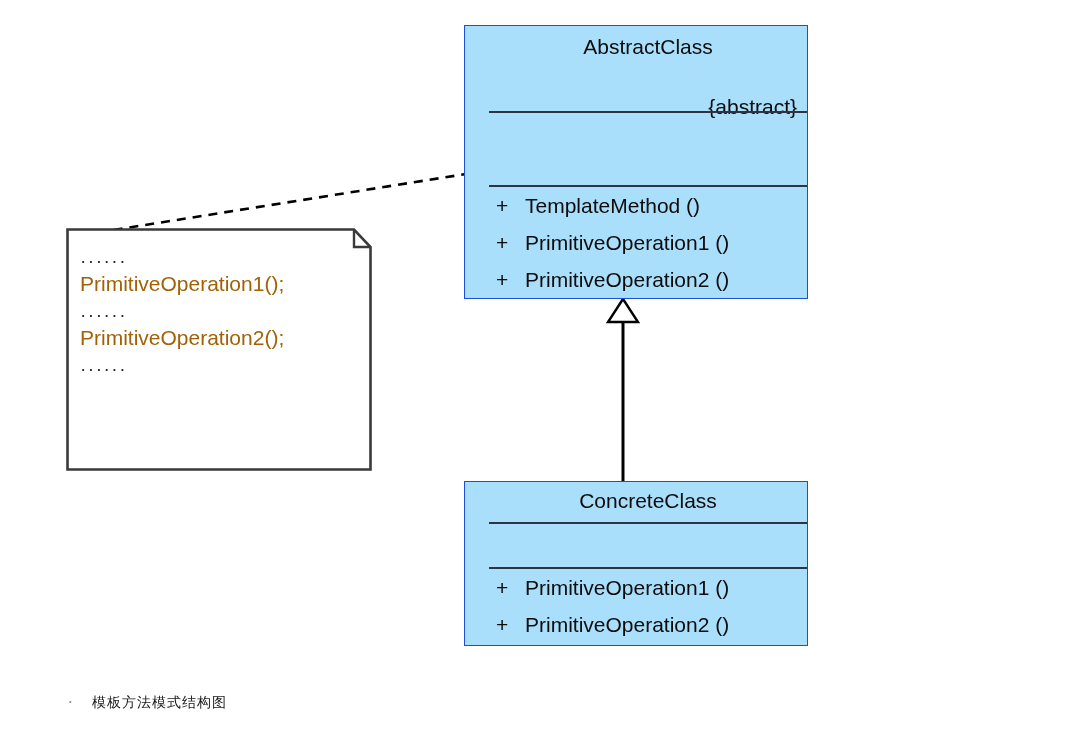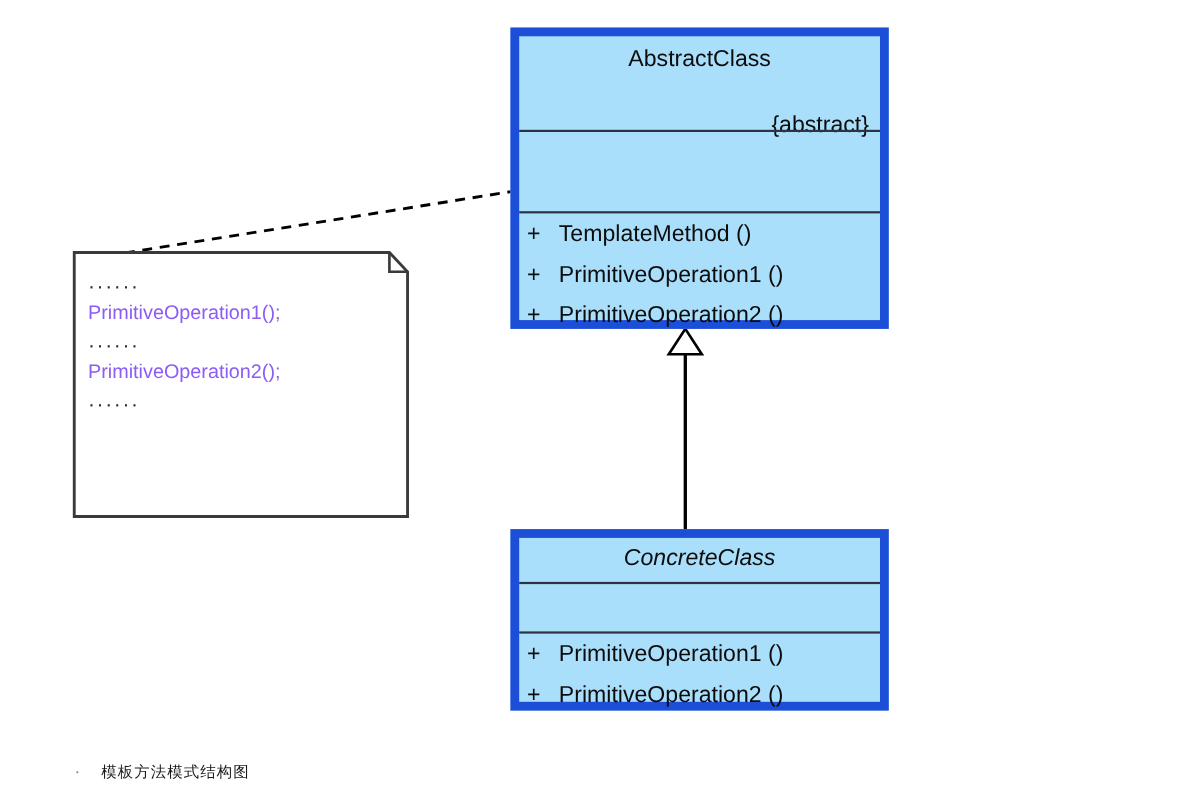--- a/index.html
+++ b/index.html
@@ -18,21 +18,22 @@
     height: 729px;
     background: #ffffff;
     overflow: hidden;
   }
 
   
   .uml-class {
     position: absolute;
     box-sizing: border-box;
     background: #aadffb;
-    border: 8px solid #1d4ed8;
+    border: 1px solid #1d4ed8;
+    padding-left: 24px;
   }
   .uml-compartment {
     position: relative;
     box-sizing: border-box;
   }
   .uml-compartment + .uml-compartment {
     border-top: 2px solid #2d3340;
   }
   .uml-class-name {
     display: block;
@@ -79,22 +80,22 @@
     position: absolute;
     left: 0;
     top: 0;
     width: 100%;
     height: 100%;
     box-sizing: border-box;
     padding: 22px 0 0 14px;
   }
   .note-line {
     display: block;
-    color: #8b5cf6;
-    font-size: 18px;
+    color: #a16207;
+    font-size: 21px;
     line-height: 24px;
     white-space: nowrap;
   }
   .note-line.ellipsis {
     font-size: 19px;
     line-height: 22px;
     letter-spacing: 1.5px;
     color: #2a2a2a;
   }
 
@@ -157,21 +158,21 @@
       <span class="uml-member">
         <span class="vis">+</span><span>PrimitiveOperation1 ()</span>
       </span>
       <span class="uml-member">
         <span class="vis">+</span><span>PrimitiveOperation2 ()</span>
       </span>
     </div>
   </div>
 
   <div class="uml-class" style="left:464px; top:481px; width:344px; height:165px;">
-    <div class="uml-compartment" style="height:40px; padding-top:7px;font-style:italic;">
+    <div class="uml-compartment" style="height:40px; padding-top:7px;">
       <span class="uml-class-name">ConcreteClass</span>
     </div>
     <div class="uml-compartment" style="height:45px;"></div>
     <div class="uml-compartment" style="height:76px;">
       <span class="uml-member">
         <span class="vis">+</span><span>PrimitiveOperation1 ()</span>
       </span>
       <span class="uml-member">
         <span class="vis">+</span><span>PrimitiveOperation2 ()</span>
       </span>

